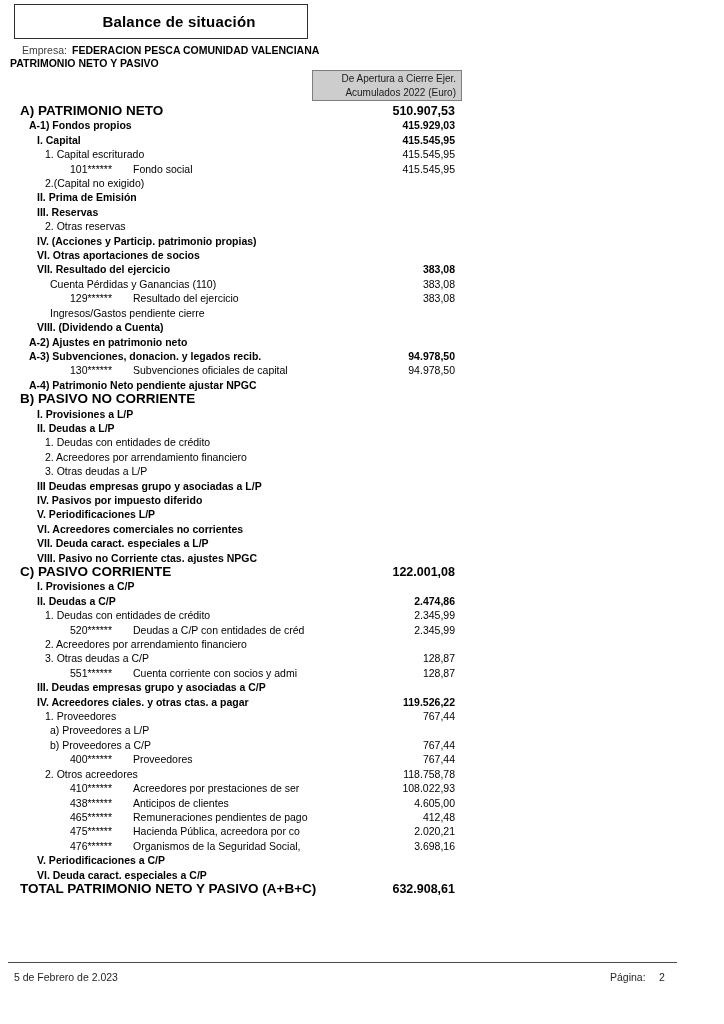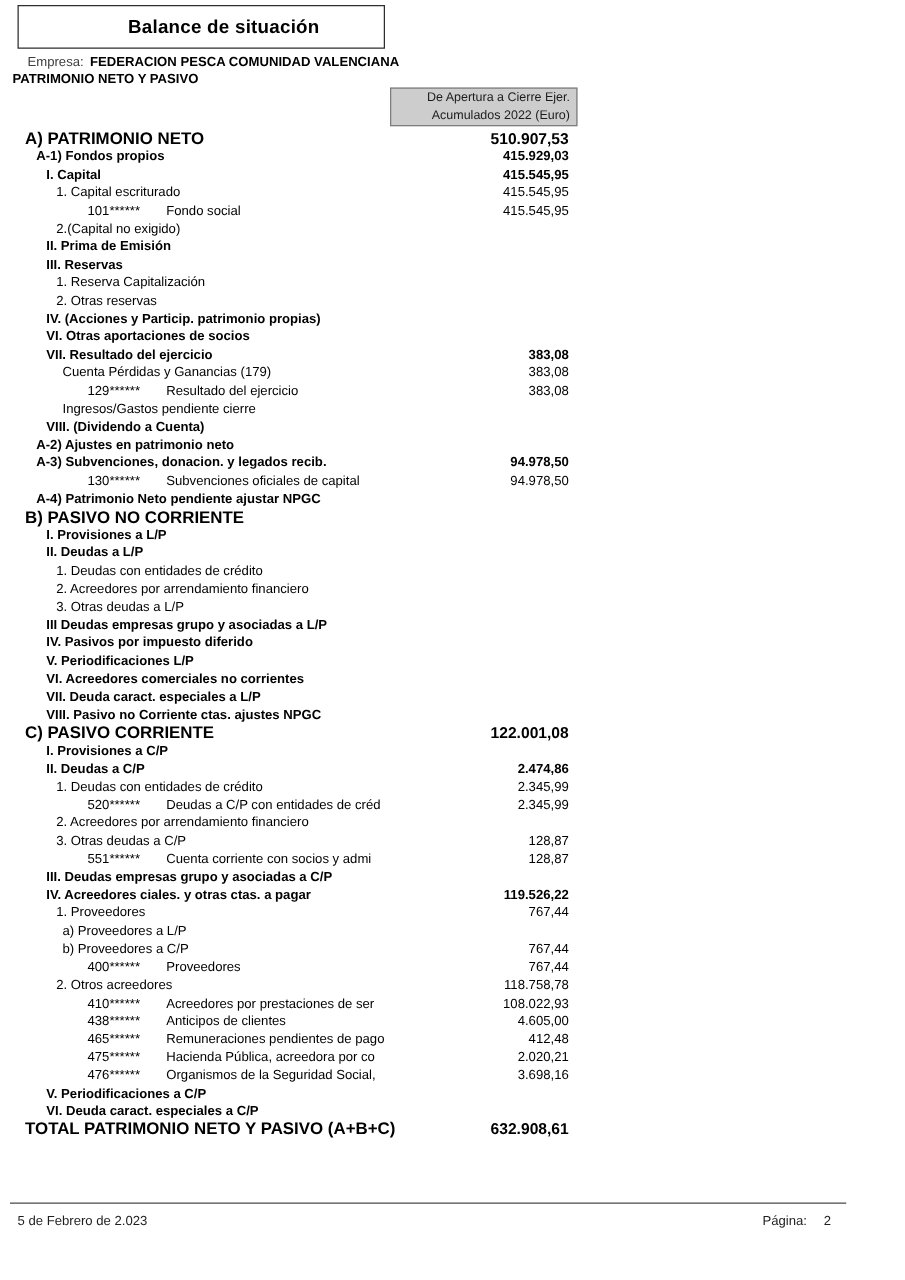--- a/index.html
+++ b/index.html
@@ -103,37 +103,34 @@
     <div class="row lvl3 normal">
       <span class="lbl">2.(Capital no exigido)</span>
     </div>
     <div class="row lvl2 bold">
       <span class="lbl">II. Prima de Emisión</span>
     </div>
     <div class="row lvl2 bold">
       <span class="lbl">III. Reservas</span>
     </div>
     <div class="row lvl3 normal">
-      <span class="lbl">1. Reserva Capitalización</span>
-    </div>
-    <div class="row lvl3 normal">
       <span class="lbl">2. Otras reservas</span>
     </div>
     <div class="row lvl2 bold">
       <span class="lbl">IV. (Acciones y Particip. patrimonio propias)</span>
     </div>
     <div class="row lvl2 bold">
       <span class="lbl">VI. Otras aportaciones de socios</span>
     </div>
     <div class="row lvl2 bold">
       <span class="lbl">VII. Resultado del ejercicio</span>
       <span class="val">383,08</span>
     </div>
     <div class="row lvl4 normal">
-      <span class="lbl">Cuenta Pérdidas y Ganancias (179)</span>
+      <span class="lbl">Cuenta Pérdidas y Ganancias (110)</span>
       <span class="val">383,08</span>
     </div>
     <div class="row lvl5 normal">
       <span class="lbl"><span class="code">129******</span><span class="desc">Resultado del ejercicio</span></span>
       <span class="val">383,08</span>
     </div>
     <div class="row lvl4 normal">
       <span class="lbl">Ingresos/Gastos pendiente cierre</span>
     </div>
     <div class="row lvl2 bold">

